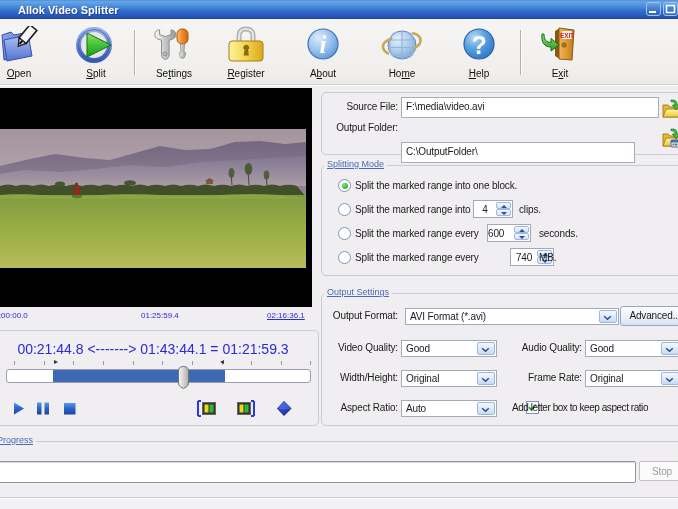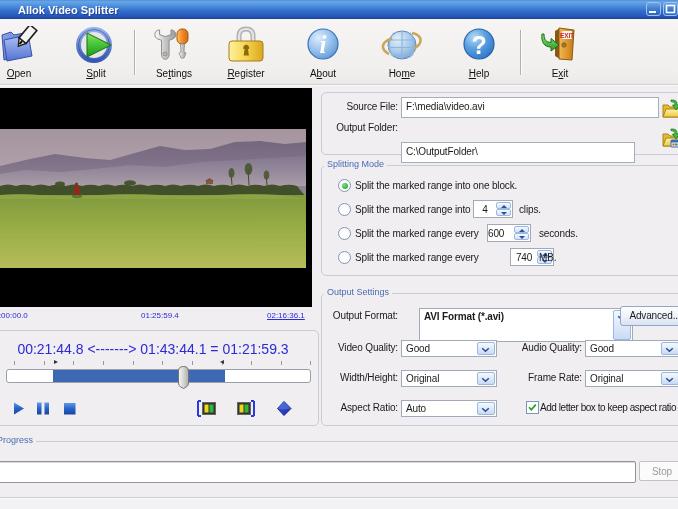--- a/index.html
+++ b/index.html
@@ -16,21 +16,21 @@
 #toolbar{left:0;top:19px;width:678px;height:65px;
  background:linear-gradient(to bottom,#f6f5f3,#f0efed 80%,#ebeae8);
  border-bottom:1px solid #d2d0ce;}
 #toolbar:after{content:"";position:absolute;left:0;bottom:-2px;width:678px;height:1px;background:#fbfafa;}
 .tbitem{top:6px;text-align:center;color:#111;}
 .tbitem .lbl{margin-top:1px;font-size:10px;letter-spacing:0;}
 .tbsep{top:30px;width:1px;height:45px;background:#b0b0b0;border-right:1px solid #fcfcfc;}
 u{text-decoration:underline;}
 
 .gbox{border:1px solid #c8ccd6;border-radius:5px;background:transparent;}
-.gtitle{position:absolute;top:-6px;left:3px;background:#f0eef0;padding:0 3px;color:#4a6cb4;font-size:9px;white-space:nowrap;letter-spacing:0;}
+.gtitle{position:absolute;top:-6px;left:3px;background:#f0eef0;padding:0 3px;color:#4a6cb4;font-size:9px;white-space:nowrap;letter-spacing:0;text-decoration:underline;}
 
 #video{left:0px;top:88px;width:312px;height:219px;background:#000;overflow:hidden;}
 #vtimes{left:0;top:311px;width:321px;height:10px;color:#2a2ad8;font-size:8px;letter-spacing:0;}
 
 .tbox{background:#fff;border:1px solid #a6aeba;box-sizing:border-box;color:#1b1b1b;
  padding:3px 0 0 4px;overflow:hidden;white-space:nowrap;}
 .combo{background:#fff;border:1px solid #a0aab8;box-sizing:border-box;}
 .combo .ctext{position:absolute;left:4px;top:2px;white-space:nowrap;}
 .combo .carrow{position:absolute;right:1px;top:1px;bottom:1px;width:16px;border-radius:2px;
  border:1px solid #9cb8e2;background:linear-gradient(to bottom,#f3f8fd,#dbe7f8 60%,#c8daf2);}
@@ -392,21 +392,21 @@
       </span>
     </span>
   </div>
 <div class="abs" style="left:539px;top:252px;">MB.</div>
 
 <div class="abs gbox" style="left:321px;top:293px;width:369px;height:131px;"></div>
 <div class="abs" style="left:321px;top:293px;">
     <div class="abs gtitle">Output Settings</div>
   </div>
 <div class="abs" style="left:320px;top:310px;width:78px;text-align:right;">Output Format:</div>
-<div class="abs combo" style="left:419px;top:308px;width:214px;height:34px;font-weight:bold;">
+<div class="abs combo" style="left:405px;top:308px;width:214px;height:17px;">
  <span class="ctext">AVI Format (*.avi)</span>
  <span class="carrow">
       <svg class="chev" width="9" height="6" viewBox="0 0 9 6">
         <path d="M1.2,1.2 L4.5,4.2 L7.8,1.2" fill="none" stroke="#2a4f96" stroke-width="1.5"></path>
       </svg>
     </span>
   </div>
 <div class="abs btn" style="left:620px;top:306px;width:70px;height:20px;padding-top:3px;">Advanced...</div>
 <div class="abs" style="left:320px;top:342px;width:78px;text-align:right;">Video Quality:</div>
 <div class="abs combo" style="left:401px;top:340px;width:96px;height:17px;">
@@ -451,21 +451,21 @@
       <svg class="chev" width="9" height="6" viewBox="0 0 9 6">
         <path d="M1.2,1.2 L4.5,4.2 L7.8,1.2" fill="none" stroke="#2a4f96" stroke-width="1.5"></path>
       </svg>
     </span>
   </div>
 <div class="abs chk" style="left:526px;top:401px;">
     <svg width="11" height="11" viewBox="0 0 11 11" style="position:absolute;left:0;top:0;">
       <path d="M2,5.2 L4.3,7.8 L8.8,2.6" fill="none" stroke="#21a121" stroke-width="1.7"></path>
     </svg>
   </div>
-<div class="abs" style="left:540px;top:402px;white-space:nowrap;letter-spacing:-0.45px;">Add letter box to keep aspect ratio</div>
+<div class="abs" style="left:512px;top:402px;white-space:nowrap;letter-spacing:-0.45px;">Add letter box to keep aspect ratio</div>
 
 <div class="abs gbox" style="left:-8px;top:441px;width:698px;height:55px;border-bottom:none;"></div>
 <div class="abs" style="left:-8px;top:441px;">
     <div class="abs gtitle" style="left:2px;">Progress</div>
   </div>
 <div class="abs" id="pbar"></div>
 <div class="abs" id="stopbtn">Stop</div>
 <div class="abs" id="statusbar"></div>
 
 </body></html>

